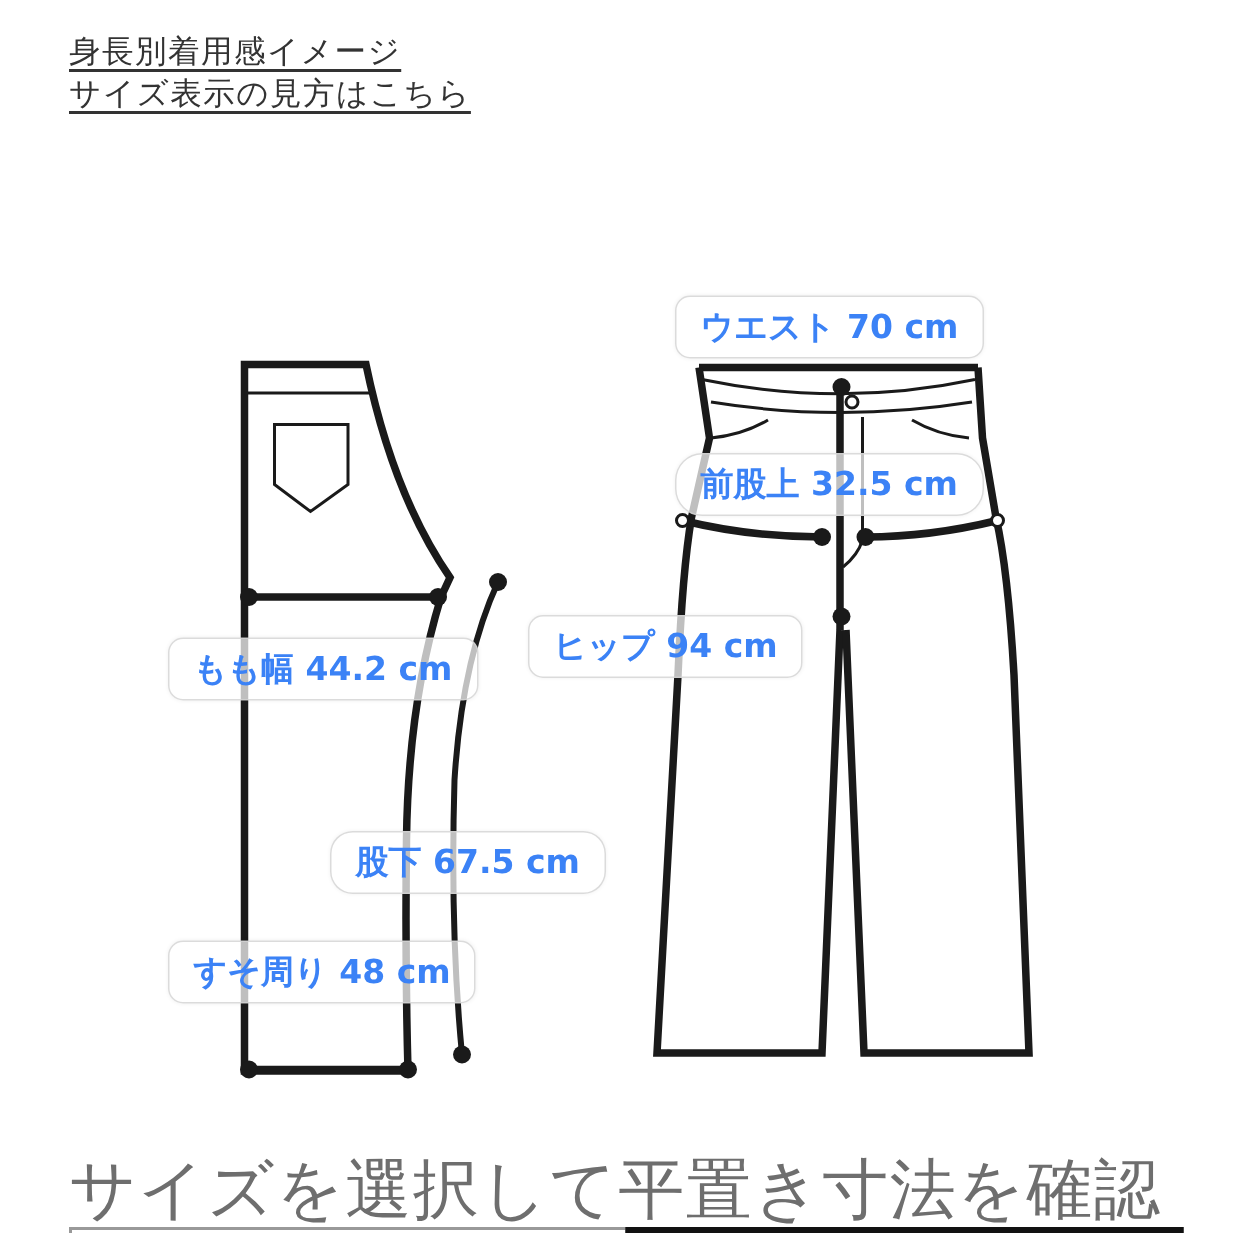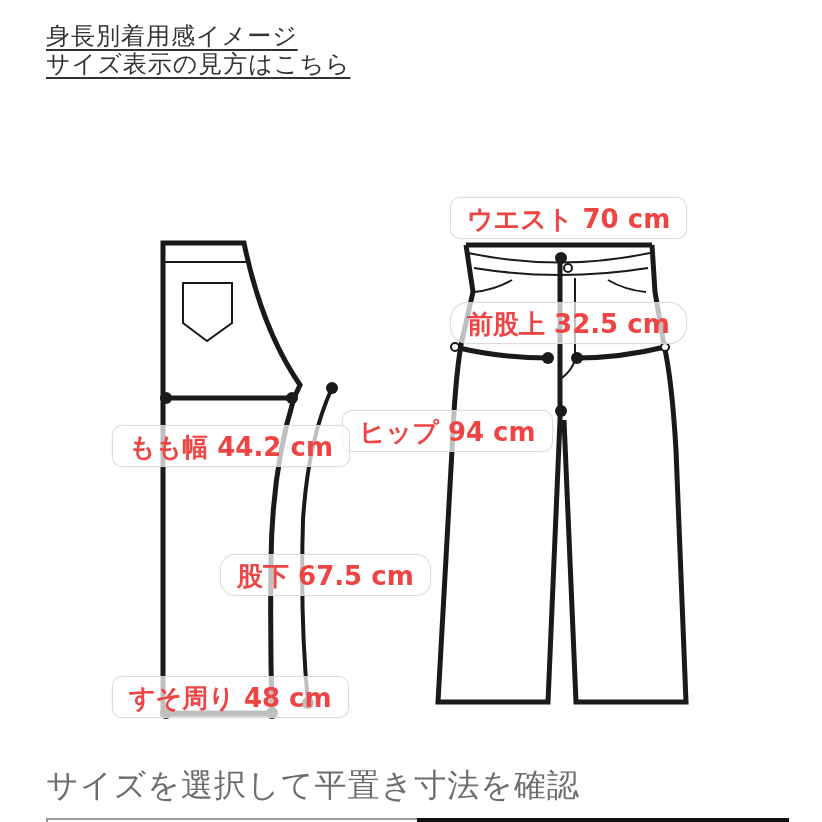--- a/index.html
+++ b/index.html
@@ -1,29 +1,29 @@
 <!DOCTYPE html>
 <html><head>
   <meta charset="utf-8">
   <style>
     html, body { margin: 0; padding: 0; background: #ffffff; }
     body { width: 822px; height: 822px; position: relative; overflow: hidden;
            font-family: "DejaVu Sans", "Liberation Sans", sans-serif; color: #222; }
-    .link { position: absolute; left: 46px; font-size: 24px; color: #333;
+    .link { position: absolute; left: 46px; font-size: 21px; color: #333;
             text-decoration: underline; text-decoration-thickness: 2px;
             text-underline-offset: 5px; letter-spacing: 1px; cursor: pointer; white-space: nowrap; }
     #link1 { top: 20px; }
     #link2 { top: 48px; }
     svg.diagram { position: absolute; left: 0; top: 0; width: 822px; height: 740px; }
     .label { position: absolute; height: 42px; line-height: 42px; padding: 0 16px;
              background: rgba(255,255,255,0.72); border: 1px solid rgba(210,210,210,0.8);
-             border-radius: 10px; font-size: 26px; font-weight: bold; color: #ef4444;
+             border-radius: 10px; font-size: 22px; font-weight: bold; color: #3b82f6;
              white-space: nowrap; box-sizing: border-box;
              box-shadow: 0 0 3px rgba(0,0,0,0.06); }
-    .heading { position: absolute; left: 46px; top: 764px; font-size: 32px; color: #6e6e6e;
+    .heading { position: absolute; left: 46px; top: 764px; font-size: 44px; color: #6e6e6e;
                letter-spacing: 1px; white-space: nowrap; }
     .tabs { position: absolute; left: 46px; top: 818px; width: 743px; height: 20px; display: flex; }
     .tab { flex: 1; box-sizing: border-box; cursor: pointer; font-size: 14px; }
     .tab.inactive { background: #ffffff; border: 2px solid #999; border-right: none; }
     .tab.active { background: #111111; border: 2px solid #111; color: #fff; }
   </style>
 </head>
 <body>
 
 <a id="link1" class="link">身長別着用感イメージ</a>
@@ -82,23 +82,23 @@
     <circle cx="577" cy="358" r="6"></circle>
     <circle cx="561" cy="411" r="6"></circle>
   </g>
   <circle cx="568" cy="268" r="4" fill="#fff" stroke="#1a1a1a" stroke-width="2"></circle>
   <circle cx="455" cy="347" r="4" fill="#fff" stroke="#1a1a1a" stroke-width="2"></circle>
   <circle cx="665" cy="347" r="4" fill="#fff" stroke="#1a1a1a" stroke-width="2"></circle>
 </svg>
 
 <div class="label" style="left:450px; top:197px;">ウエスト 70 cm</div>
 <div class="label" style="left:450px; top:302px;border-radius:18px;">前股上 32.5 cm</div>
-<div class="label" style="left:342px; top:410px;">ヒップ 94 cm</div>
+<div class="label" style="left:352px; top:410px;">ヒップ 94 cm</div>
 <div class="label" style="left:112px; top:425px;">もも幅 44.2 cm</div>
 <div class="label" style="left:220px; top:554px;border-radius:15px;">股下 67.5 cm</div>
-<div class="label" style="left:112px; top:676px;text-align:center;">すそ周り 48 cm</div>
+<div class="label" style="left:112px; top:627px;text-align:center;">すそ周り 48 cm</div>
 
 <div class="heading">サイズを選択して平置き寸法を確認</div>
 
 <div class="tabs">
   <div class="tab inactive"></div>
   <div class="tab active"></div>
 </div>
 
 </body></html>

